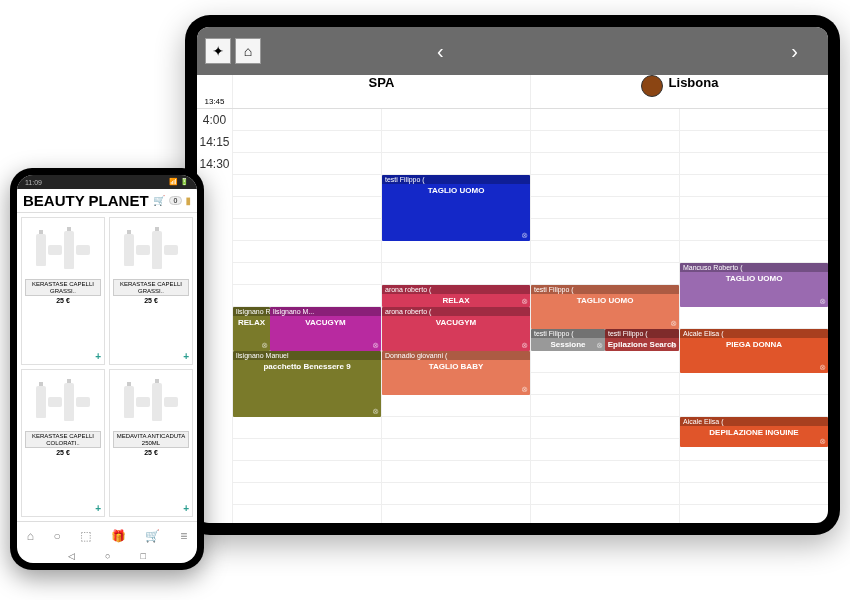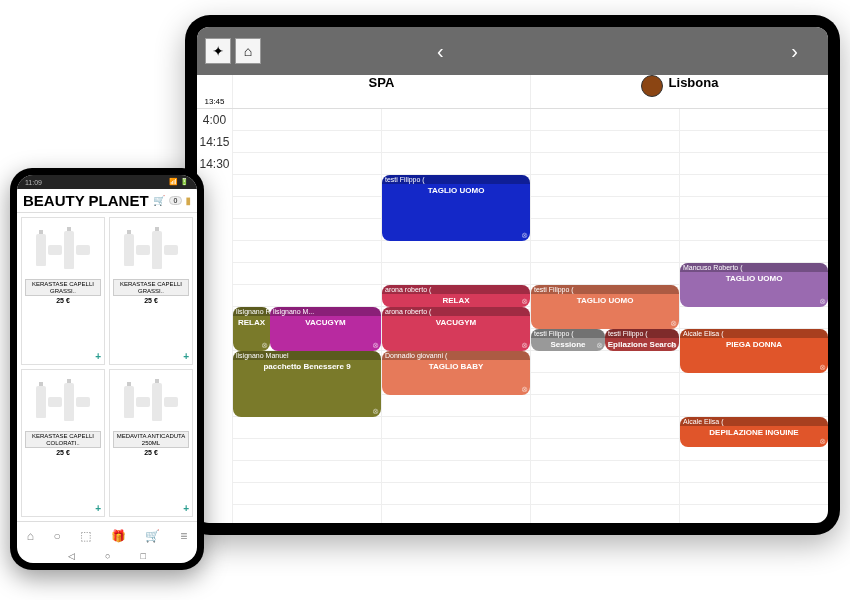--- a/index.html
+++ b/index.html
@@ -23,21 +23,21 @@
 .staff-col{flex:1;display:flex;align-items:flex-start;justify-content:center;gap:6px;font-size:13px;font-weight:bold;border-left:1px solid #eee}
 .avatar{width:22px;height:22px;border-radius:50%;background:#8b4513;border:1px solid #333}
 
 .cal-body{flex:1;display:flex;position:relative;overflow:hidden}
 .time-col{width:35px;display:flex;flex-direction:column}
 .time-slot-label{height:22px;font-size:12px;text-align:left;color:#333;display:flex;align-items:center;justify-content:center}
 .grid-area{flex:1;position:relative;display:flex}
 .grid-col{flex:1;border-left:1px solid #eee;position:relative}
 .grid-row{position:absolute;left:0;right:0;height:22px;border-bottom:1px solid #eee}
 
-.appt{position:absolute;font-size:8px;color:#fff;border-radius:8px;overflow:hidden;cursor:pointer}
+.appt{position:absolute;font-size:8px;color:#fff;border-radius:1px;overflow:hidden;cursor:pointer}
 .appt-head{background:rgba(0,0,0,.25);padding:1px 3px;font-size:7px;white-space:nowrap;overflow:hidden}
 .appt-body{text-align:center;padding:2px;font-size:8px;font-weight:bold}
 .appt-x{position:absolute;bottom:1px;right:2px;font-size:8px;opacity:.6}
 
 
 .phone{position:absolute;left:10px;top:168px;width:194px;height:402px;background:#000;border-radius:22px;padding:7px;box-shadow:0 8px 25px rgba(0,0,0,.4)}
 .phone-screen{width:100%;height:100%;background:#fff;border-radius:16px;overflow:hidden;display:flex;flex-direction:column}
 .ph-status{height:14px;background:#242424;display:flex;justify-content:space-between;align-items:center;padding:0 8px;font-size:7px;color:#bbb}
 .ph-top{height:24px;display:flex;align-items:center;justify-content:space-between;padding:0 6px;border-bottom:1px solid #ddd}
 .ph-title{font-size:15px;font-weight:bold}

